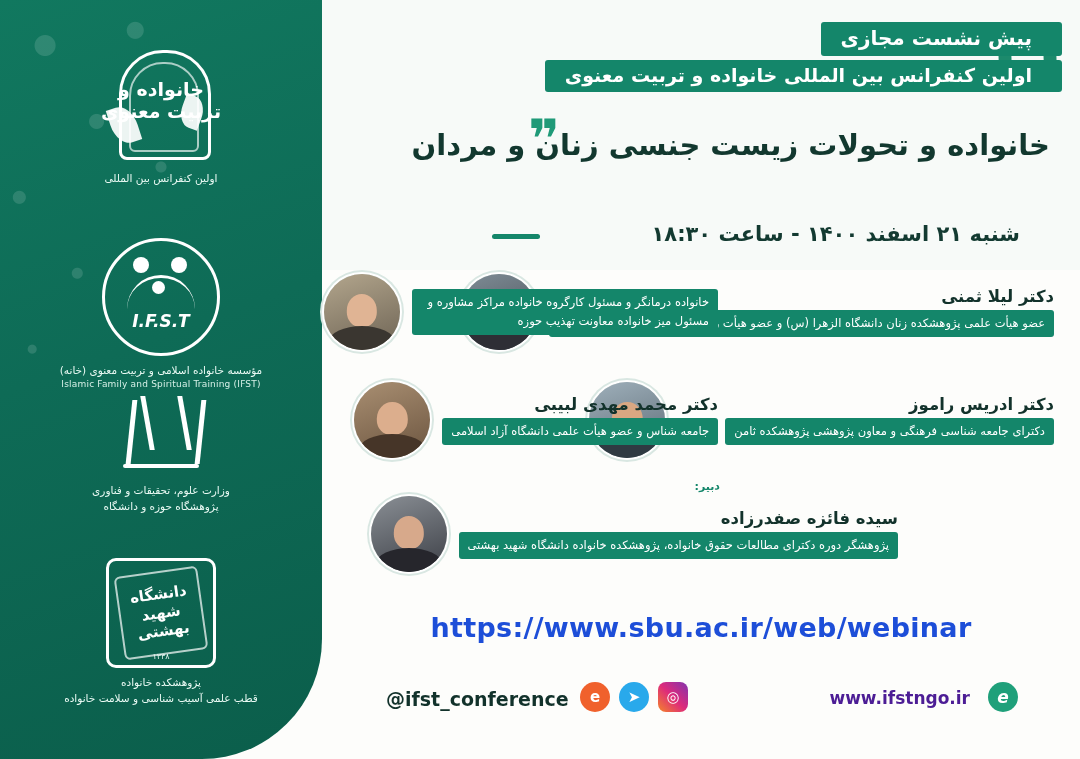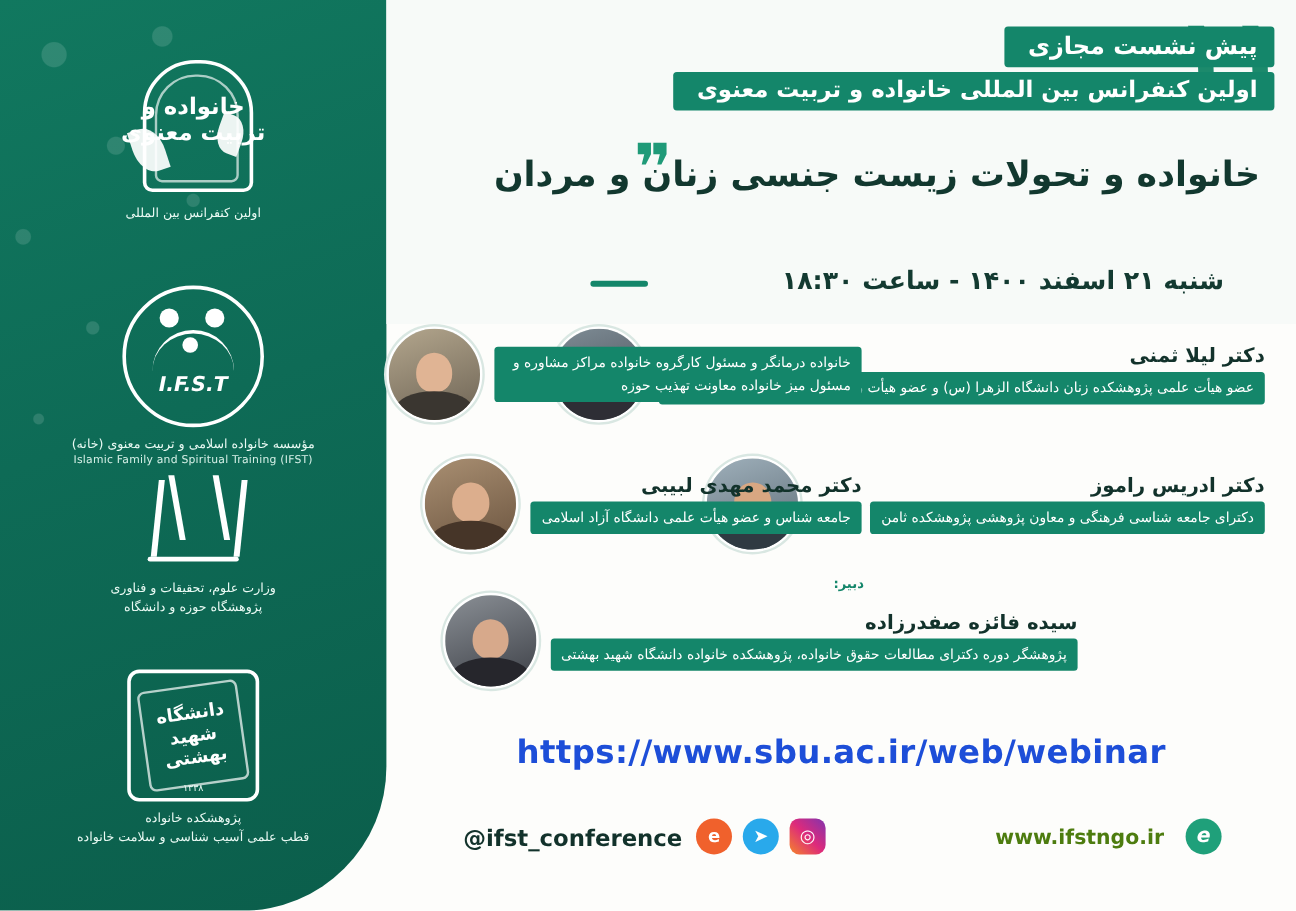--- a/index.html
+++ b/index.html
@@ -117,21 +117,21 @@
   .headline-wrap{
     position:absolute;top:22px;right:18px;width:690px;text-align:right;
   }
   .num11{
     position:absolute;top:10px;right:10px;
     font-size:74px;font-weight:bold;color:#1c8a6c;letter-spacing:-4px;
     line-height:.9;
   }
   .greenbar{
     display:block;background:#14866a;color:#fff;
-    padding:4px 14px 6px 20px;border-radius:3px;
+    padding:4px 30px 6px 20px;border-radius:3px;
     font-size:20px;font-weight:bold;margin:0 0 4px auto;width:max-content;text-align:center;
   }
   .greenbar.b{font-size:19px;}
   .title-main{
     position:absolute;top:128px;right:30px;width:640px;text-align:right;
     font-size:29px;font-weight:bold;color:#12382f;
     letter-spacing:-.3px;
   }
   .quote{
     position:absolute;top:124px;right:520px;
@@ -186,21 +186,21 @@
   .socials{position:absolute;left:258px;top:10px;display:flex;gap:9px;}
   .sicon{
     width:30px;height:30px;border-radius:8px;display:flex;align-items:center;justify-content:center;
     color:#fff;font-size:15px;font-weight:bold;
   }
   .sicon.ig{background:linear-gradient(45deg,#f58529,#dd2a7b,#8134af);}
   .sicon.tg{background:#29a9eb;border-radius:50%;}
   .sicon.eit{background:#f0612c;border-radius:50%;}
   .site{
     position:absolute;right:110px;top:16px;direction:ltr;
-    font-size:17px;font-weight:bold;color:#4d7c0f;
+    font-size:17px;font-weight:bold;color:#4c1d95;
   }
   .eico{
     position:absolute;right:62px;top:10px;width:30px;height:30px;border-radius:50%;
     background:#1fa07a;color:#fff;display:flex;align-items:center;justify-content:center;
     font-size:17px;font-style:italic;font-weight:bold;
   }
   .moderator-label{
     position:absolute;font-size:11px;color:#14866a;font-weight:bold;
   }
 </style>

